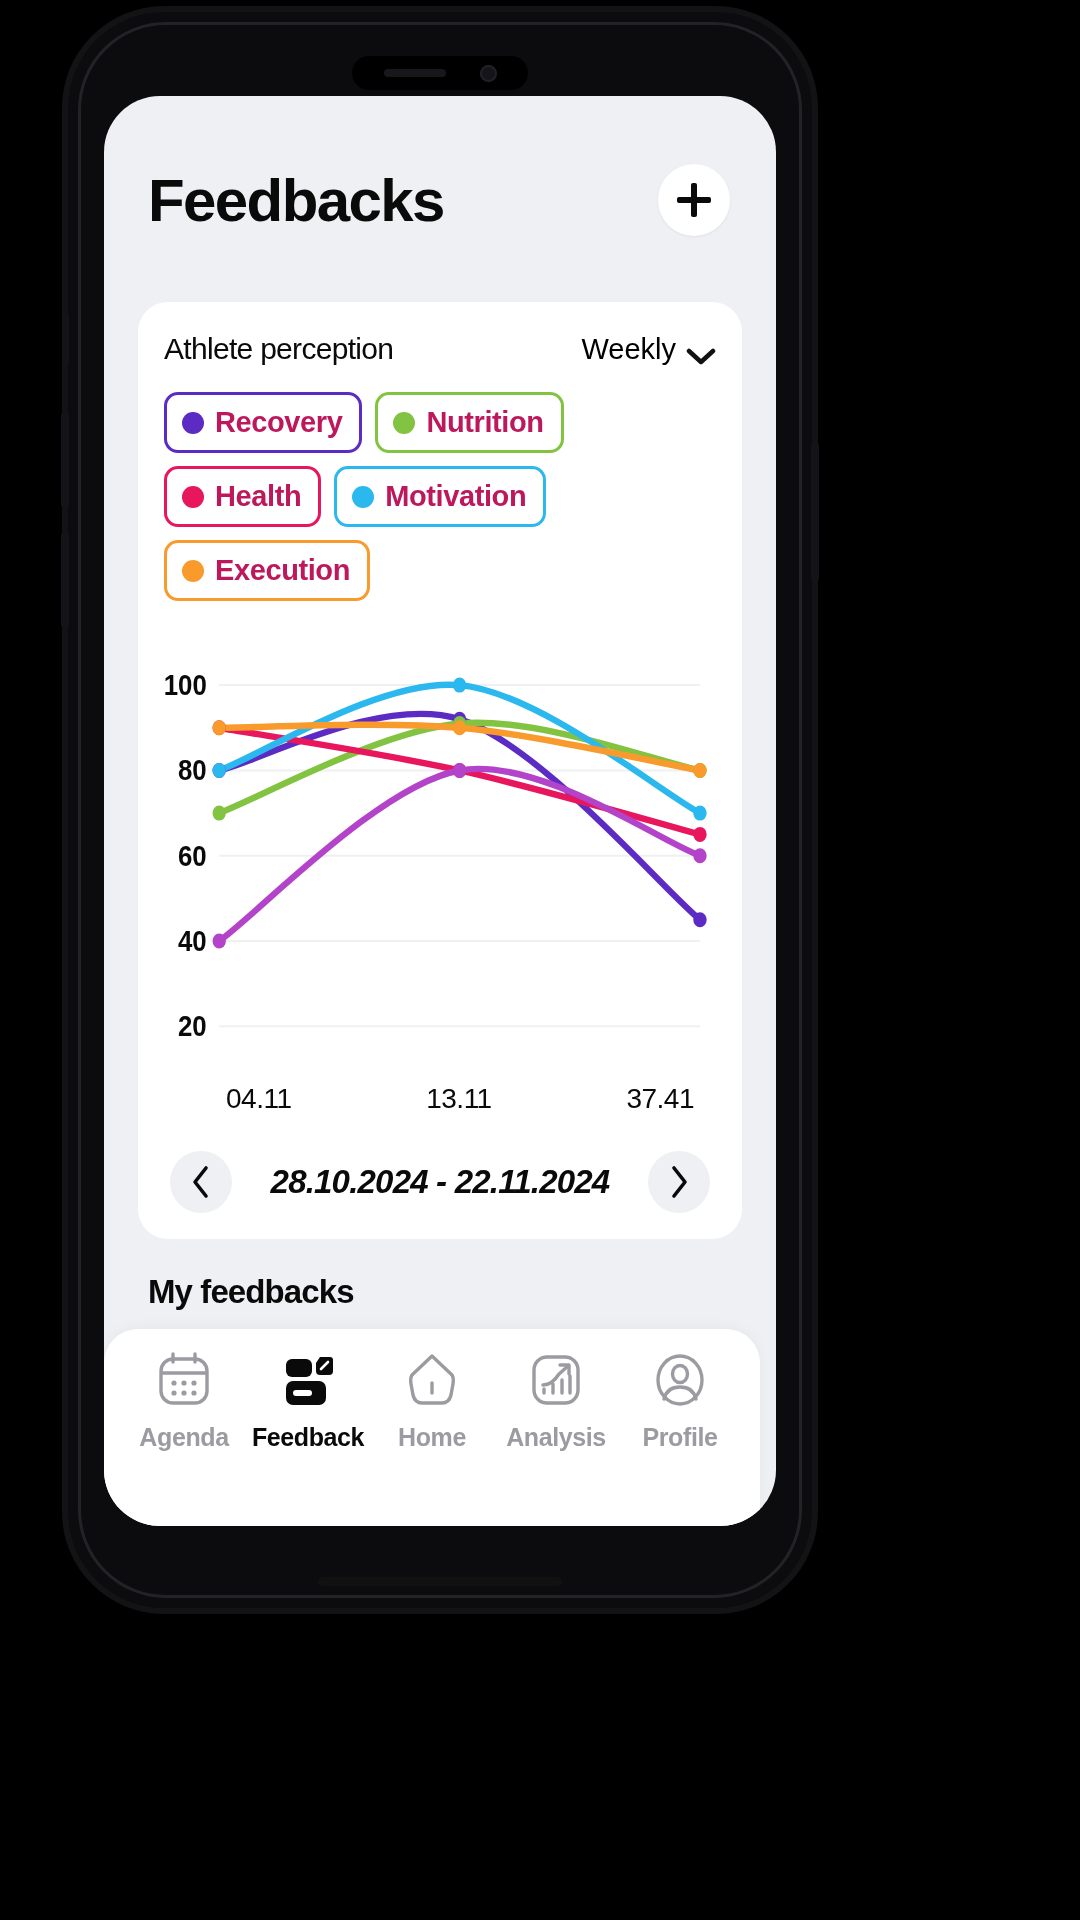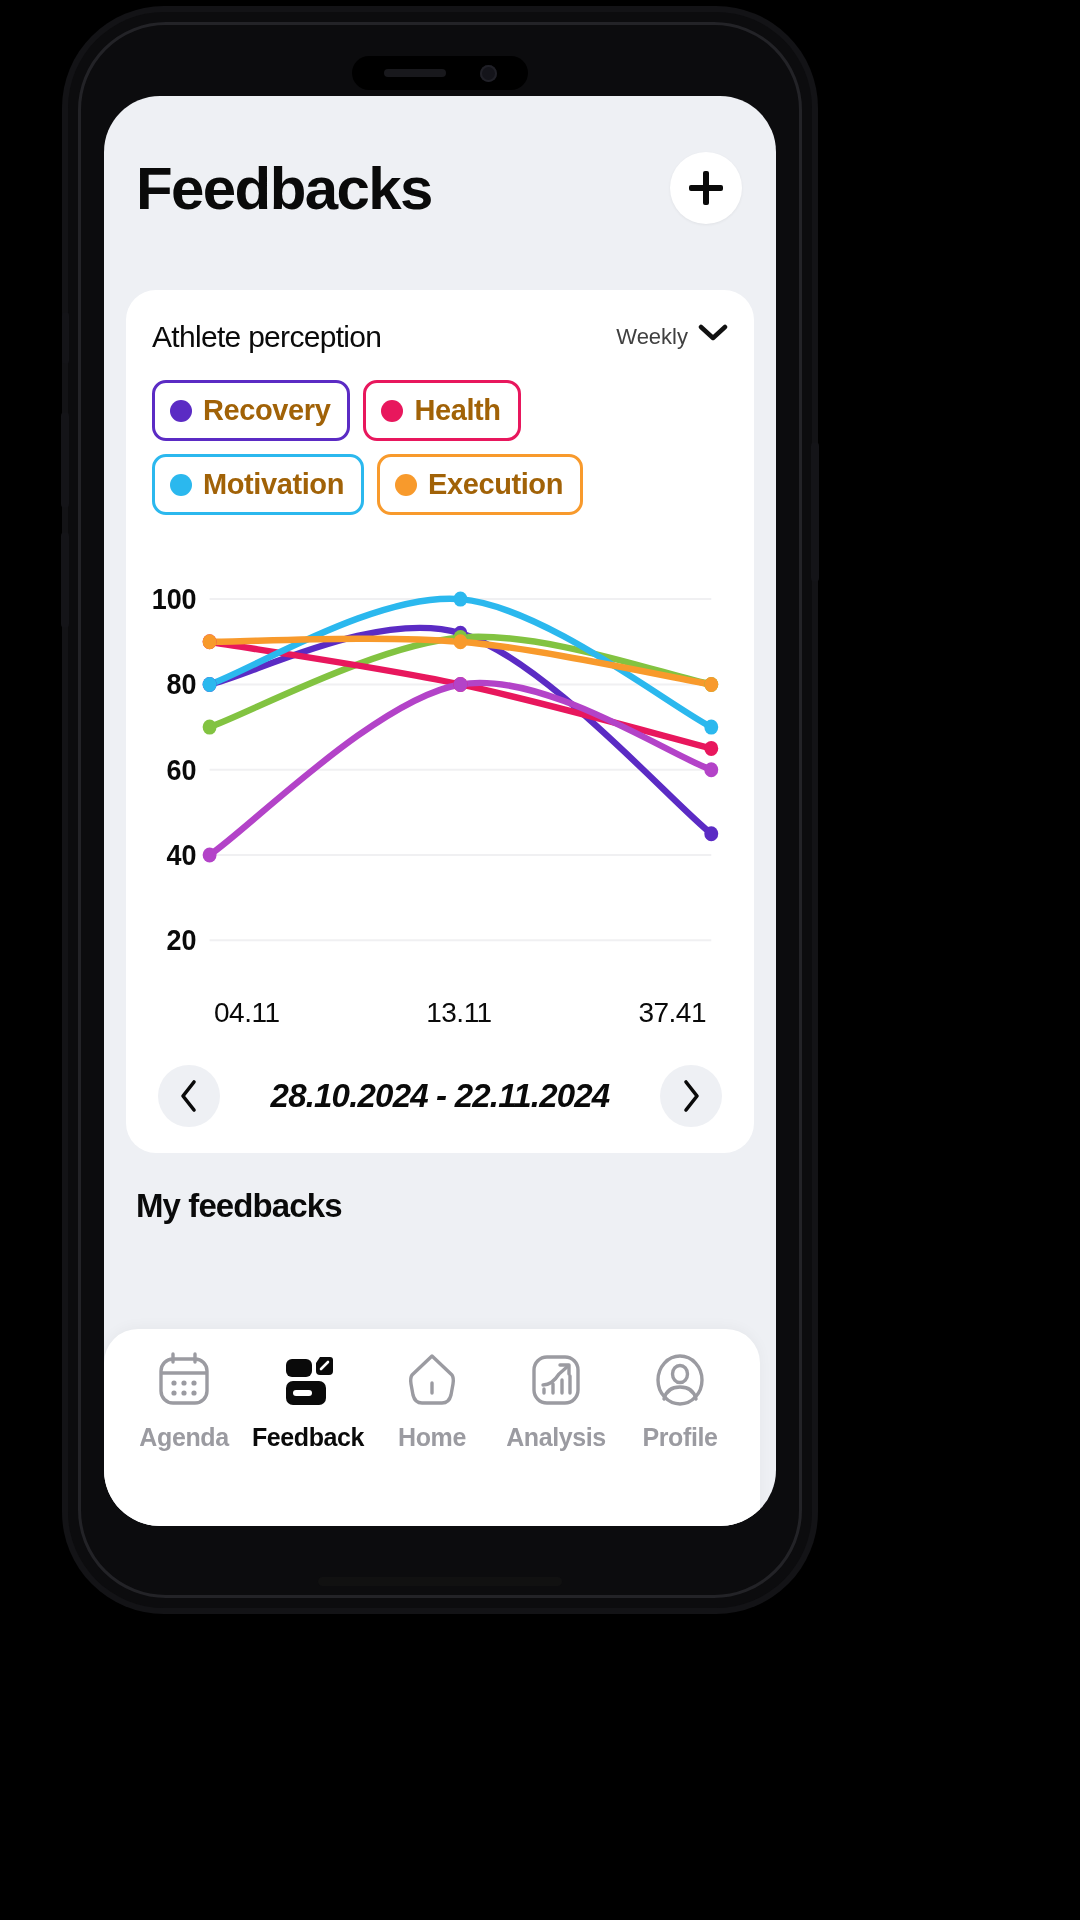--- a/index.html
+++ b/index.html
@@ -70,21 +70,21 @@
     bottom: 22px;
     width: 244px; height: 9px;
     background: #111;
     border-radius: 6px;
     z-index: 7;
   }
 
   
   .app {
     position: absolute; inset: 0;
-    padding: 0;
+    padding: 12px;
   }
 
   .app-header {
     display: flex; align-items: center; justify-content: space-between;
     padding: 56px 34px 0 32px;
   }
   .page-title {
     font-size: 60px;
     font-weight: 800;
     letter-spacing: -1.6px;
@@ -120,42 +120,42 @@
     border-radius: 30px;
     padding: 30px 26px 26px 26px;
   }
   .card-head {
     display: flex; align-items: center; justify-content: space-between;
   }
   .card-title {
     font-size: 30px; font-weight: 400; letter-spacing: -0.7px; color: #0a0a0a;
   }
   .period-select {
-    display: flex; align-items: flex-start; gap: 10px;
-    font-size: 22px; color: #404040; font-weight: 400;
+    display: flex; align-items: flex-end; gap: 10px;
+    font-size: 29px; color: #000000; font-weight: 400;
     cursor: pointer; background: none; border: none;
     font-family: "Liberation Sans", sans-serif;
   }
   .chev { display:block; }
 
   
   .legend {
     margin-top: 26px;
     display: flex; flex-wrap: wrap; gap: 13px;
   }
   .chip {
     display: inline-flex; align-items: center; gap: 11px;
     border: 3px solid #888;
     border-radius: 14px;
     padding: 11px 17px 11px 15px;
     background: #fff;
     cursor: pointer;
   }
   .chip .dot { width: 22px; height: 22px; border-radius: 50%; flex: 0 0 auto; }
-  .chip .chip-label { font-size: 29px; font-weight: 700; color: #a16207; letter-spacing: -0.4px; }
+  .chip .chip-label { font-size: 29px; font-weight: 700; color: #be185d; letter-spacing: -0.4px; }
 
   
   .chart-wrap { position: relative; margin-top: 36px; height: 440px; }
   .chart-svg { display:block; width: 100%; height: 100%; }
   .xaxis {
     display: flex; justify-content: space-between;
     padding: 0 22px 0 62px;
     margin-top: 6px;
   }
   .xaxis span { font-size: 28px; font-weight: 400; color: #0a0a0a; letter-spacing:-0.5px;}
@@ -238,20 +238,24 @@
               <svg class="chev" width="30" height="18" viewBox="0 0 30 18">
                 <path d="M3 3 L15 14 L27 3" stroke="#111" stroke-width="4.5" fill="none" stroke-linecap="round" stroke-linejoin="round"></path>
               </svg>
             </button>
           </div>
 
           <div class="legend">
             <div class="chip" style="border-color:#5b2bc4">
               <span class="dot" style="background:#5b2bc4"></span>
               <span class="chip-label">Recovery</span>
+            </div>
+            <div class="chip" style="border-color:#82c341">
+              <span class="dot" style="background:#82c341"></span>
+              <span class="chip-label">Nutrition</span>
             </div>
             <div class="chip" style="border-color:#e8175d">
               <span class="dot" style="background:#e8175d"></span>
               <span class="chip-label">Health</span>
             </div>
             <div class="chip" style="border-color:#2bb8ee">
               <span class="dot" style="background:#2bb8ee"></span>
               <span class="chip-label">Motivation</span>
             </div>
             <div class="chip" style="border-color:#f89a2c">

